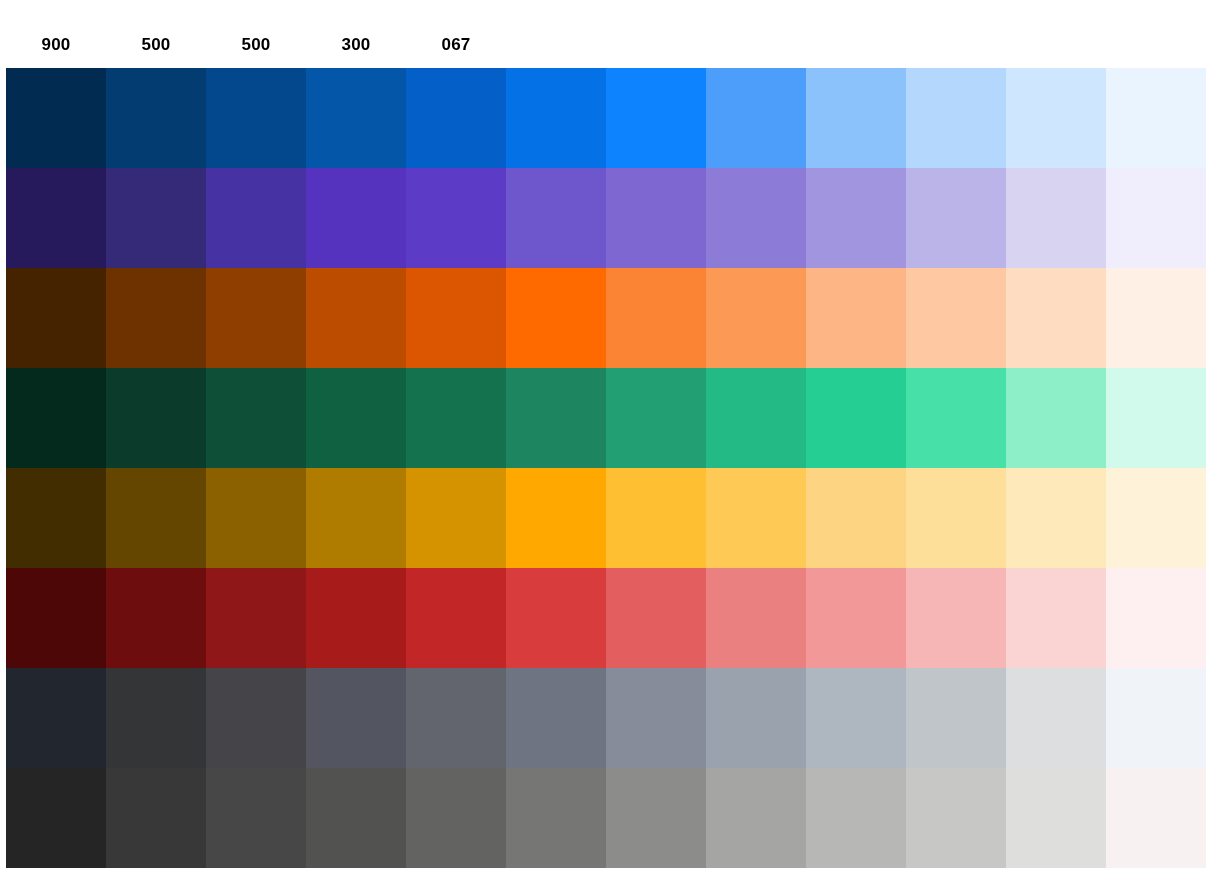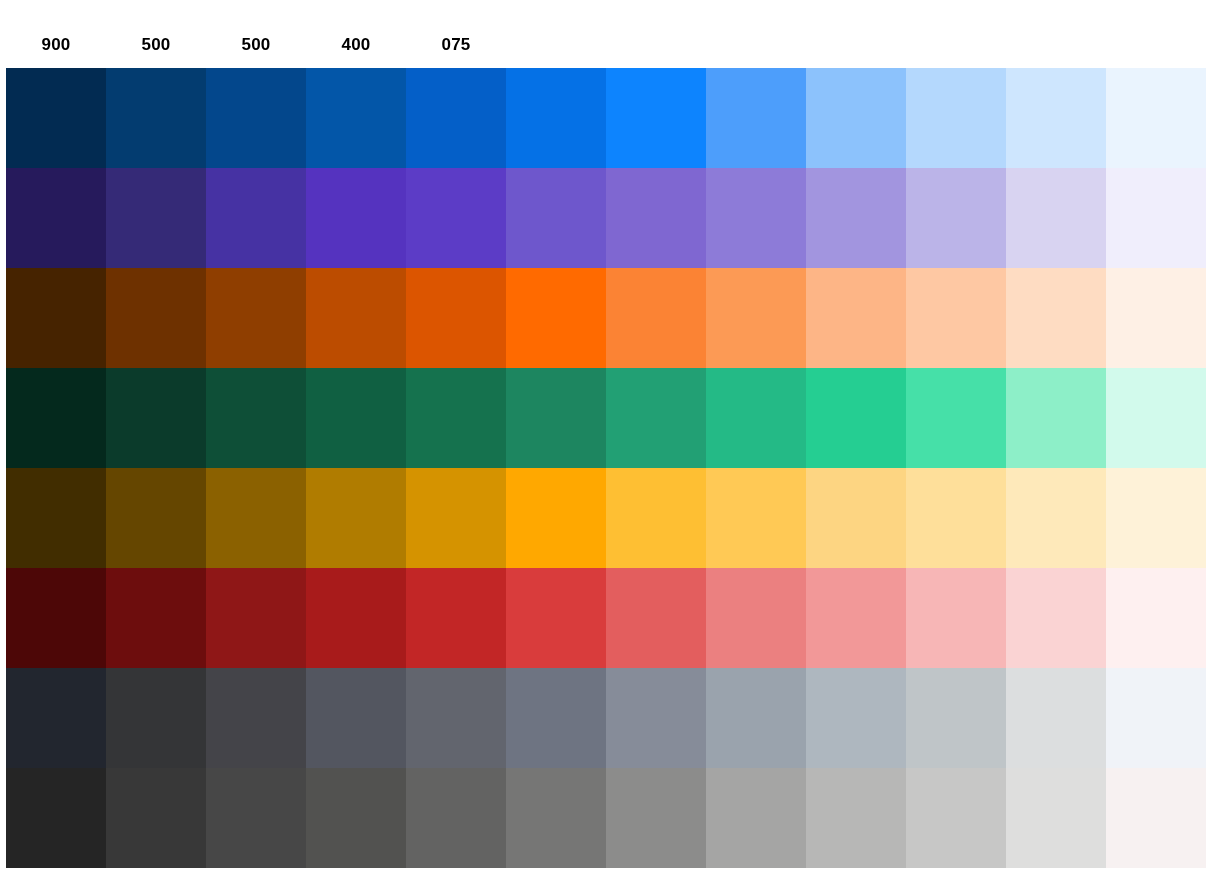--- a/index.html
+++ b/index.html
@@ -84,24 +84,24 @@
       <div class="header-cell">
         <span class="lbl">900</span>
       </div>
       <div class="header-cell">
         <span class="lbl">500</span>
       </div>
       <div class="header-cell">
         <span class="lbl">500</span>
       </div>
       <div class="header-cell">
-        <span class="lbl">400</span>
-      </div>
-      <div class="header-cell">
-        <span class="lbl">075</span>
+        <span class="lbl">300</span>
+      </div>
+      <div class="header-cell">
+        <span class="lbl">067</span>
       </div>
     </div>
 
   <div class="swatch-grid">
       <div class="swatch-row">
         <div class="swatch" style="background-color: rgb(2, 43, 82);"></div>
         <div class="swatch" style="background-color: rgb(3, 60, 112);"></div>
         <div class="swatch" style="background-color: rgb(3, 71, 140);"></div>
         <div class="swatch" style="background-color: rgb(3, 86, 168);"></div>
         <div class="swatch" style="background-color: rgb(4, 95, 200);"></div>

